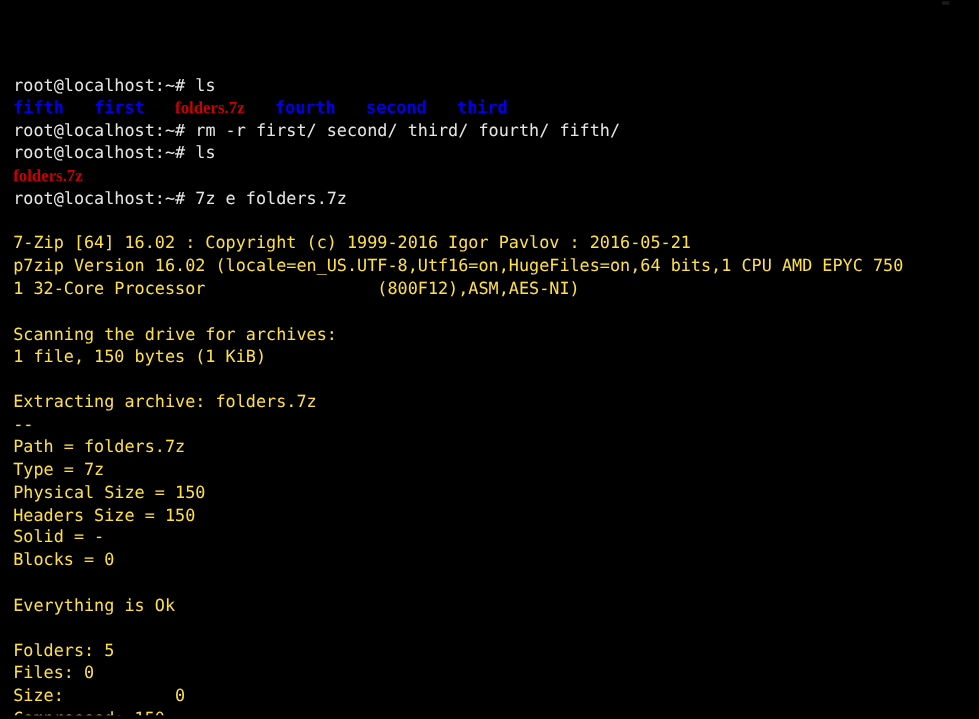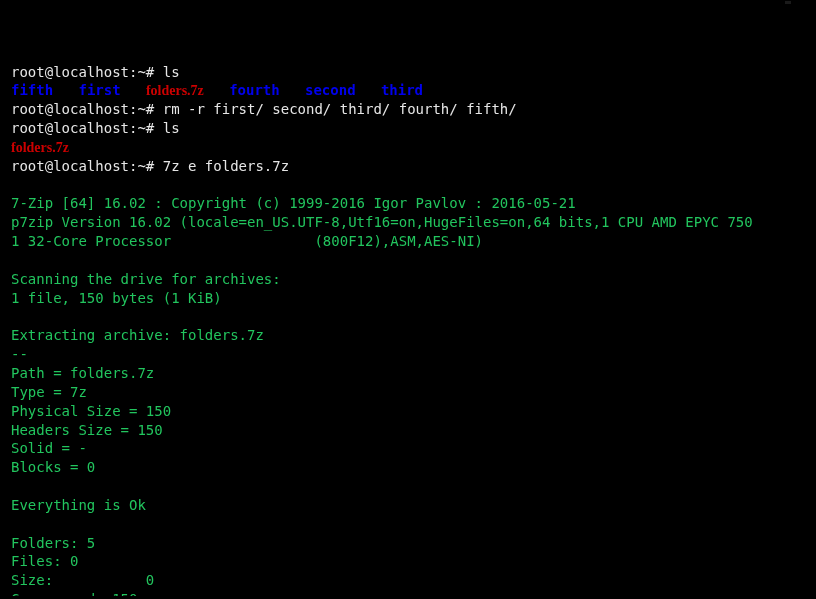--- a/index.html
+++ b/index.html
@@ -28,21 +28,21 @@
     letter-spacing: 0px;
   }
   .line {
     height: 18.85px;
     white-space: pre;
     font-size: 14px;
     line-height: 18.85px;
   }
   .seg { white-space: pre; }
   .c-white { color: #e6e6e6; }
-  .c-dim   { color: #22c55e; }
+  .c-dim   { color: #fde047; }
   .c-blue  { color: #0000ee; font-weight: bold; margin-top: 18px; }
   .c-red   { color: #cc0000; font-weight: bold; font-family: Liberation Serif, serif; }
   .topmark {
     position: absolute;
     left: 785px;
     top: 1px;
     width: 6px;
     height: 3px;
     background: #1a1a1a;
   }

